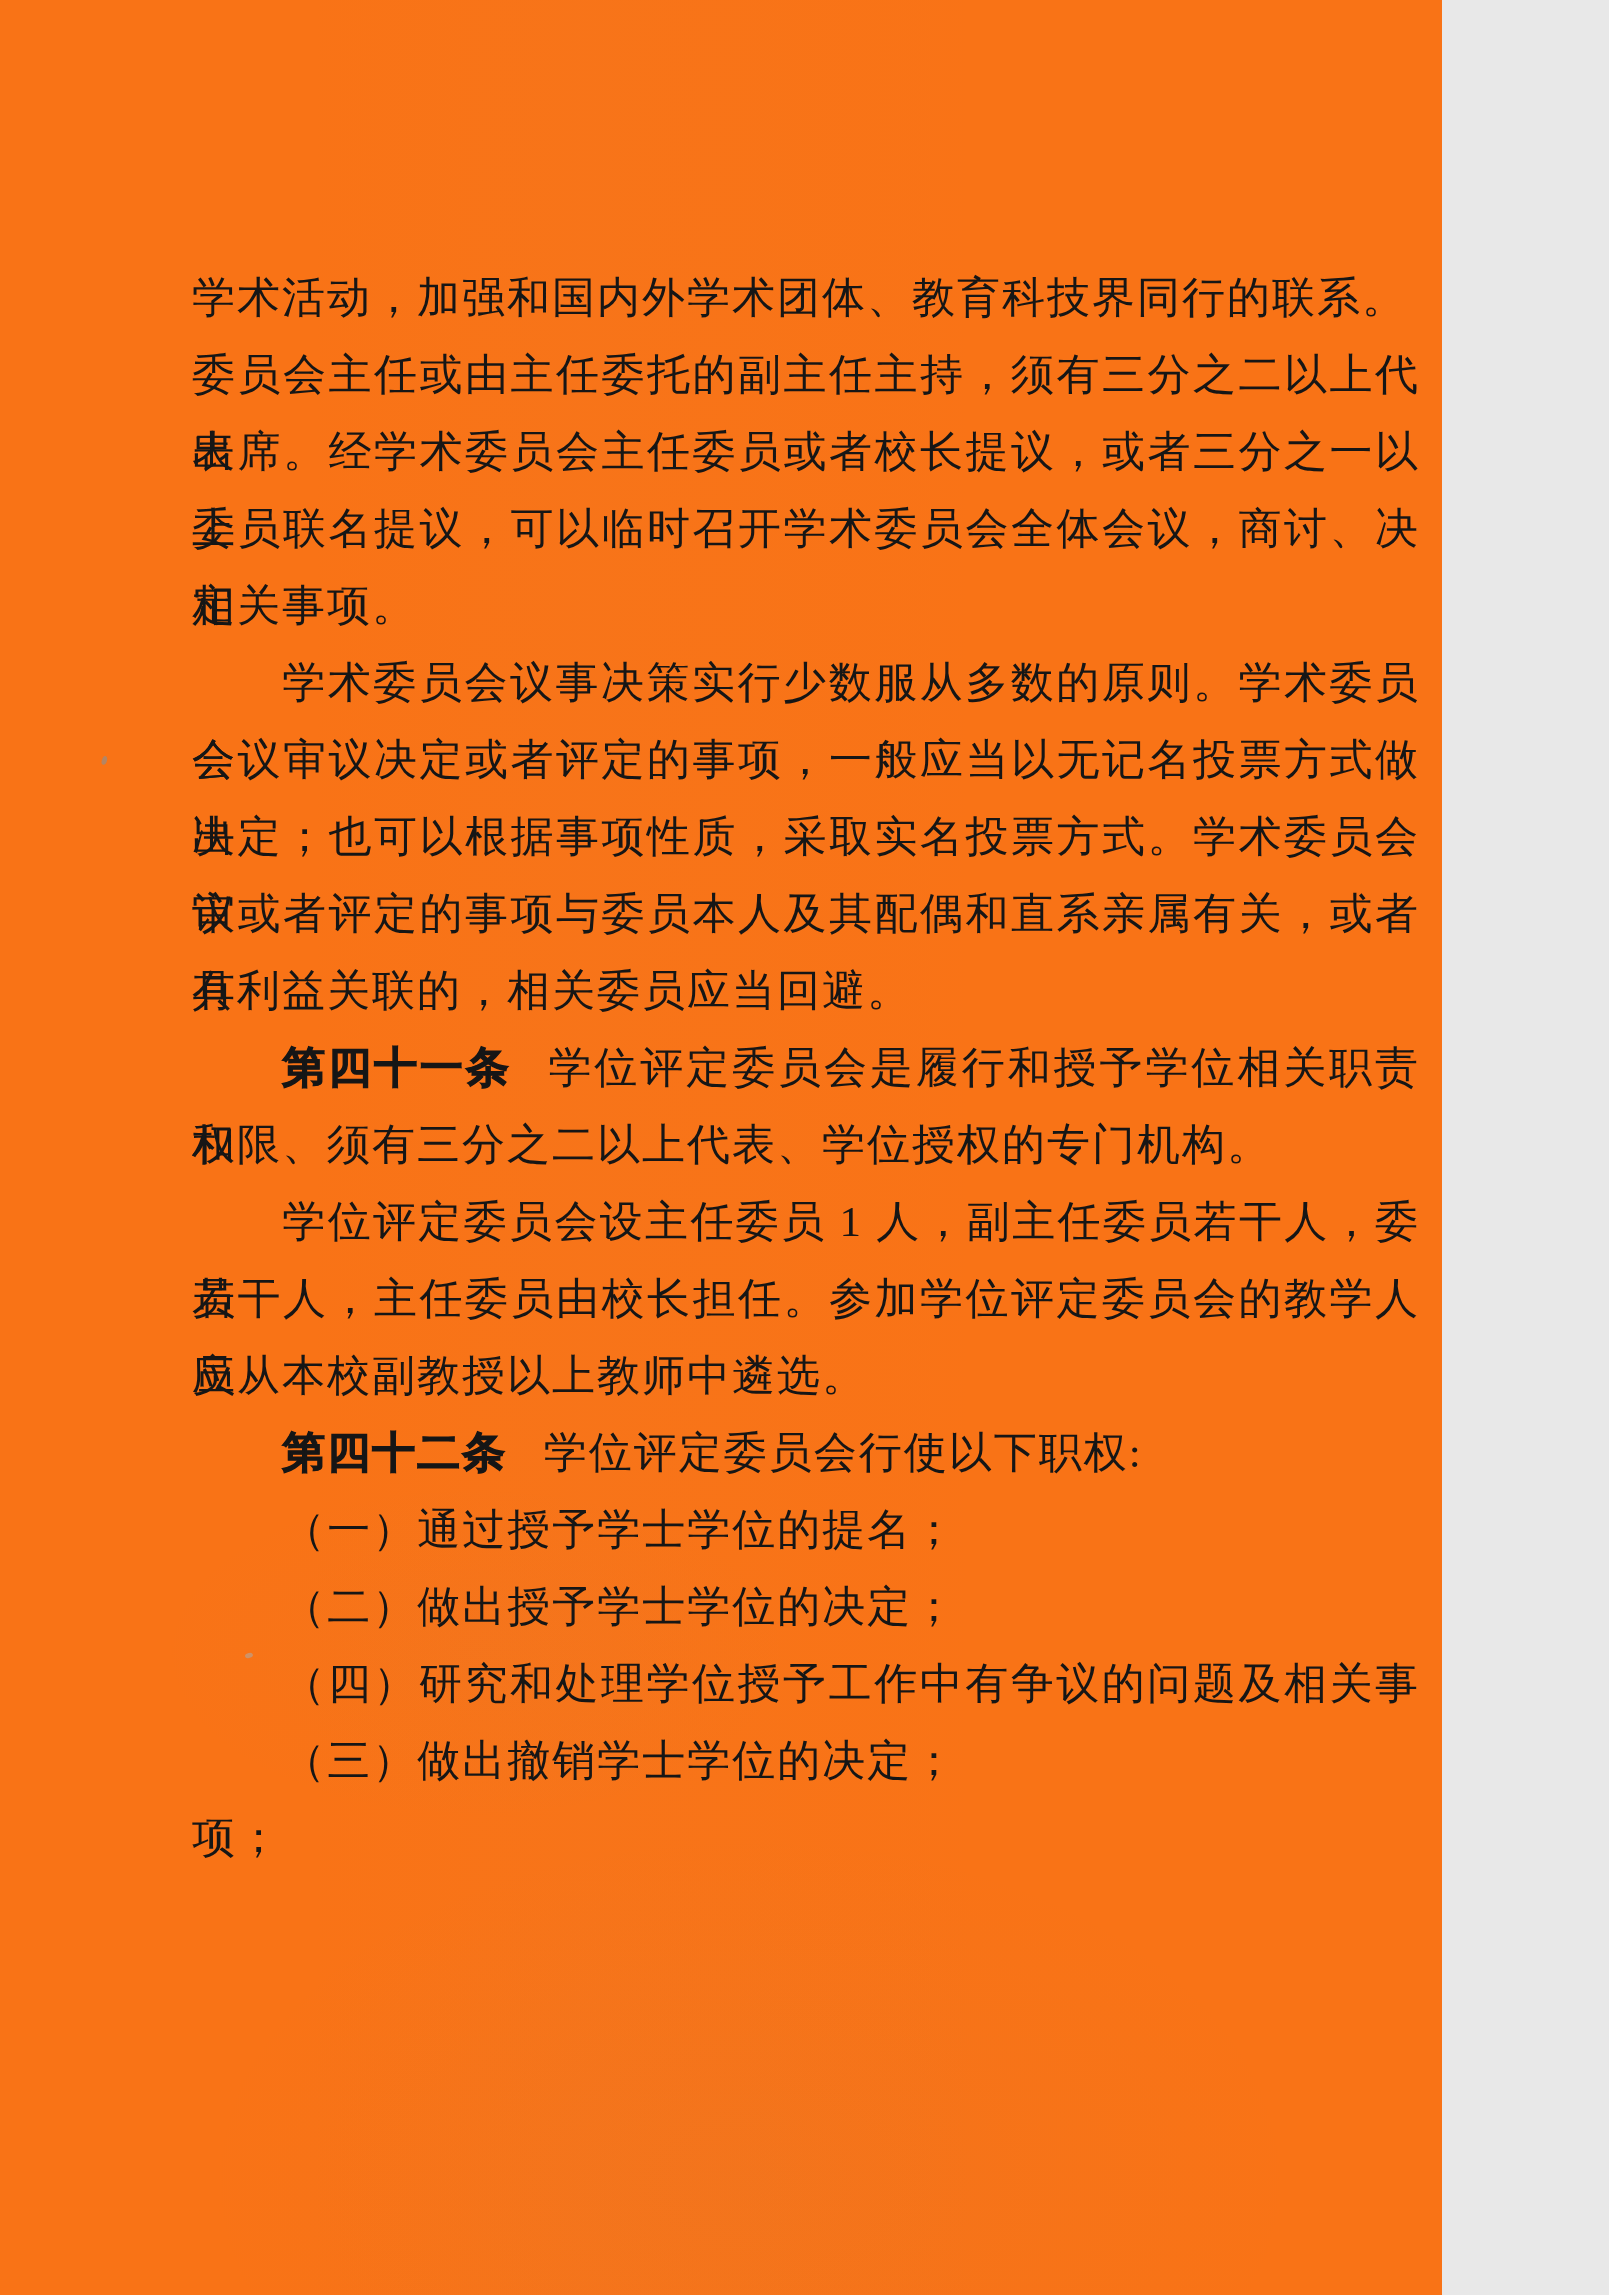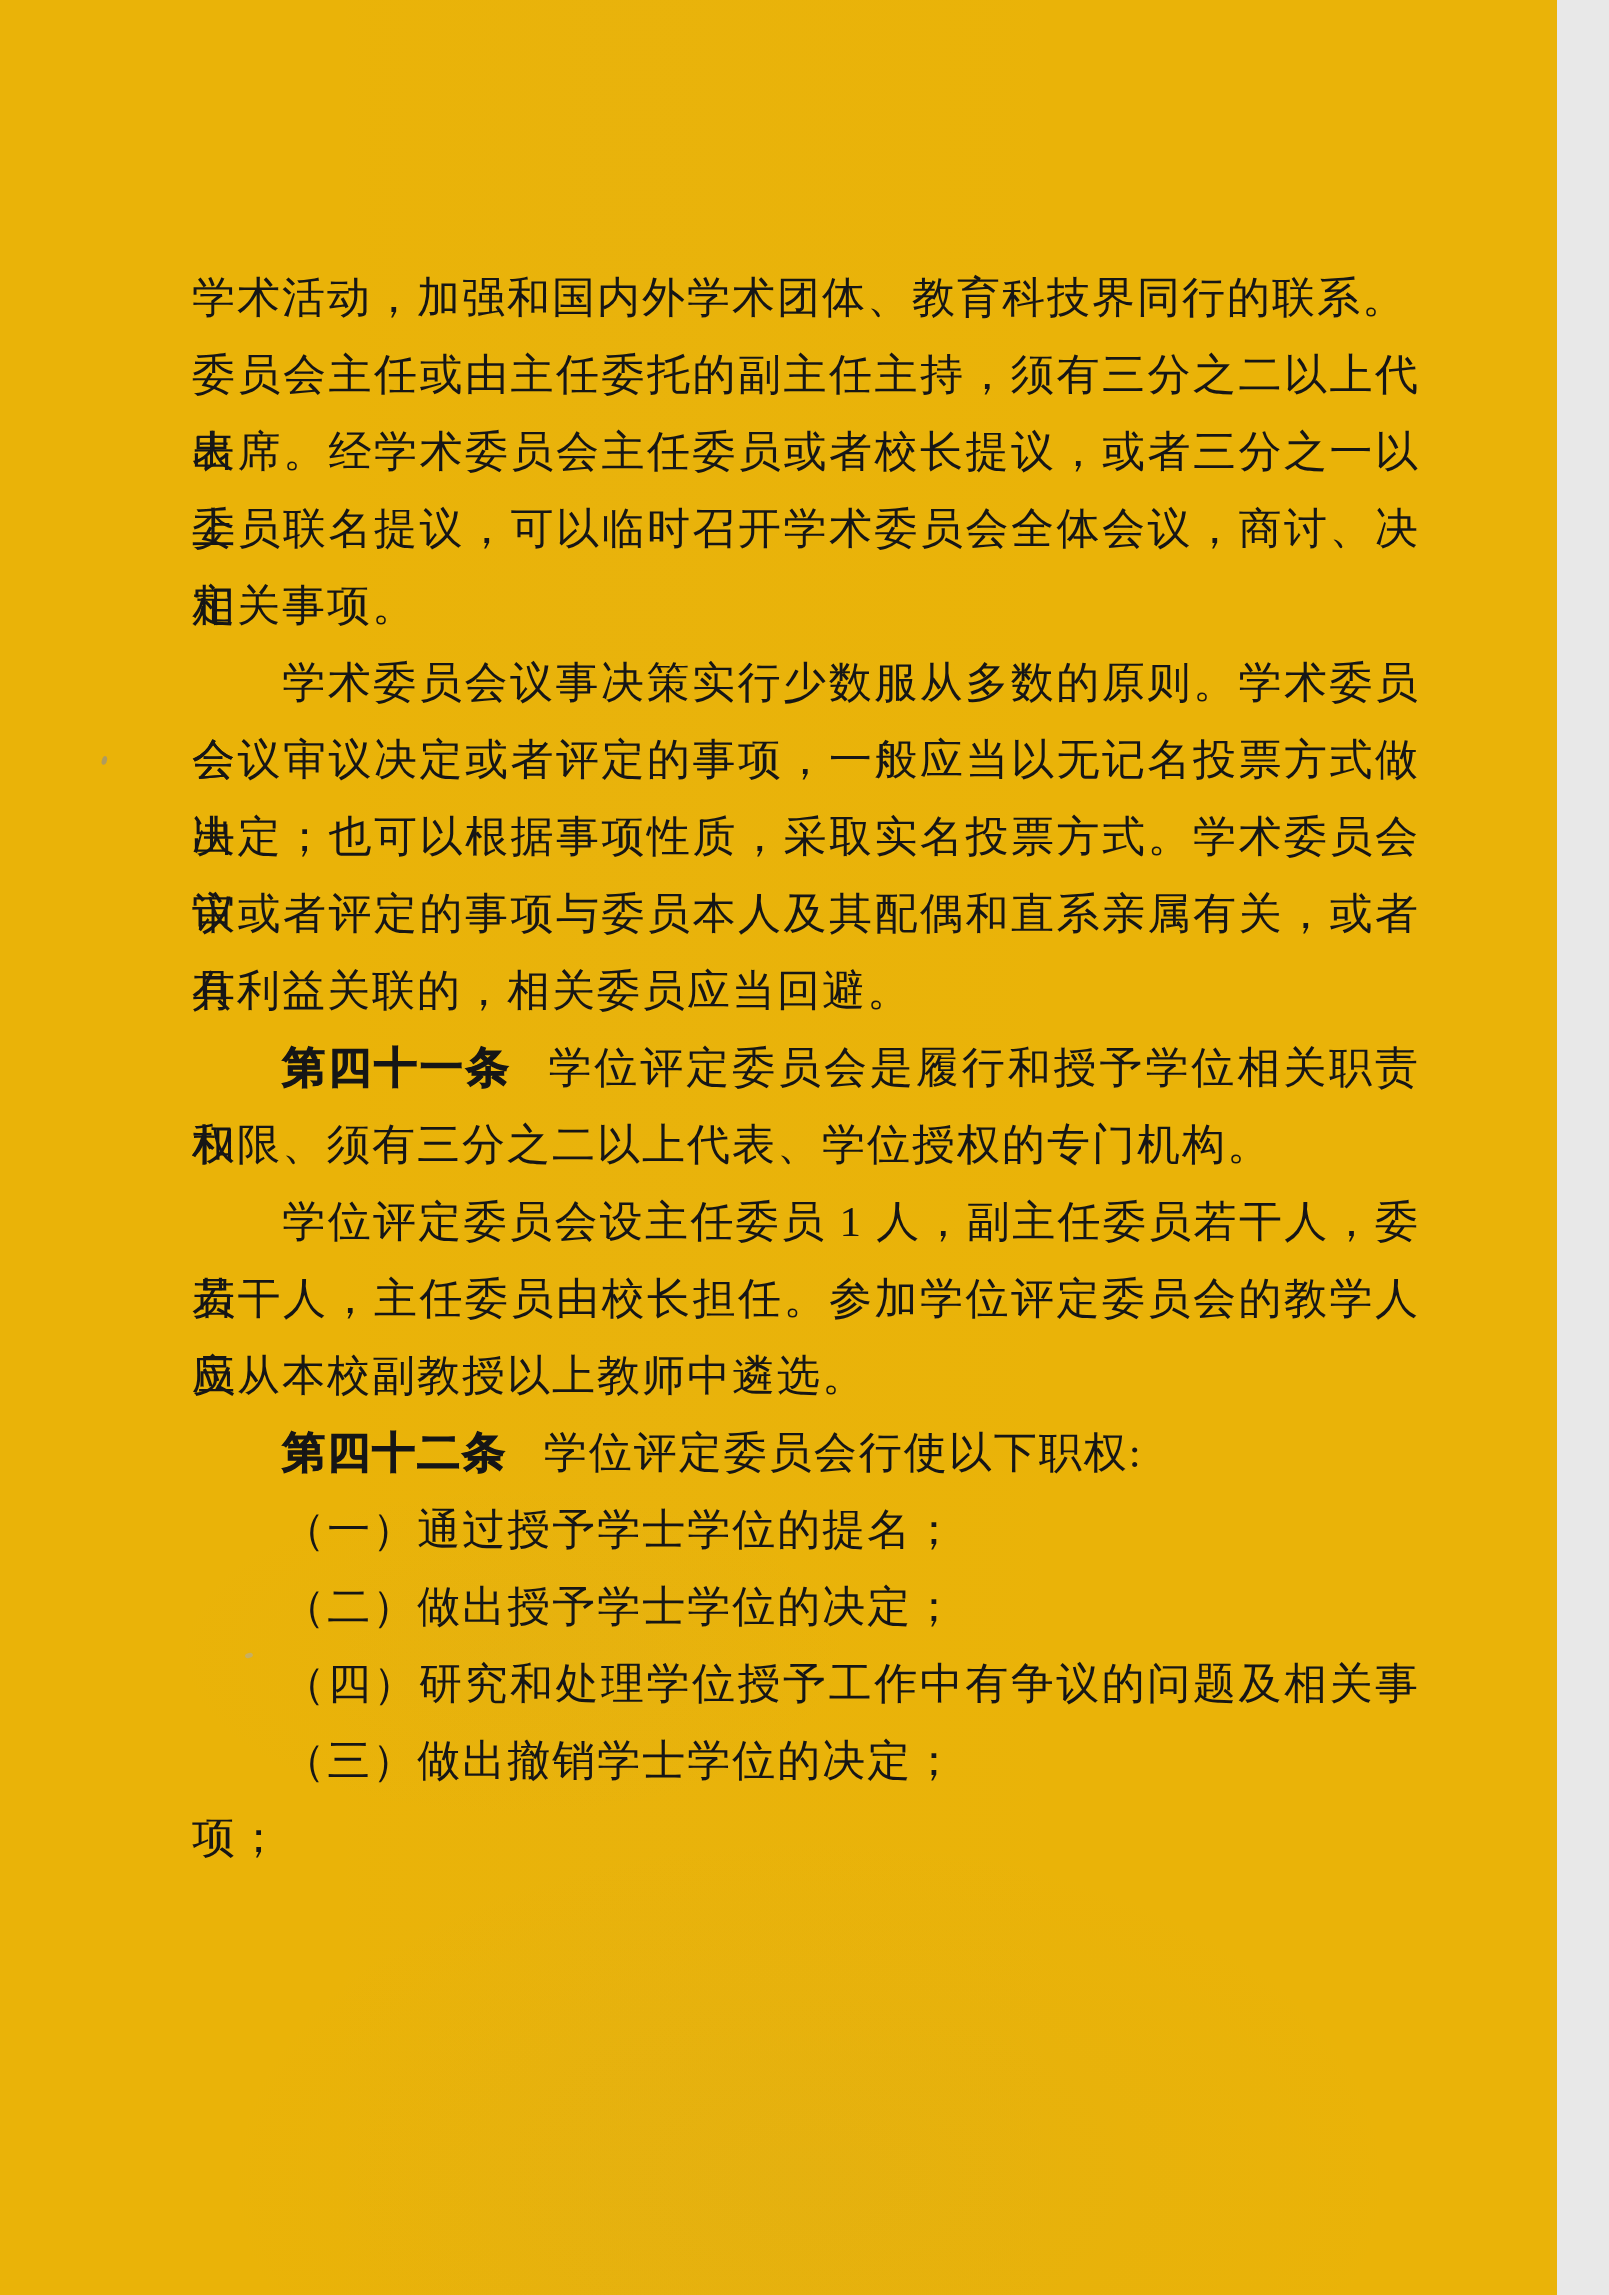--- a/index.html
+++ b/index.html
@@ -2,23 +2,23 @@
 <html style="font-size:10.7px"><head>
 <meta charset="utf-8">
 <style>
   html, body {
     margin: 0;
     padding: 0;
     background: #e8e8e8;
   }
   .page {
     position: relative;
-    width: 1557px;
+    width: 1442px;
     height: 2295px;
-    background: #eab308;
+    background: #f97316;
     overflow: hidden;
     font-family: "Liberation Serif", "DejaVu Serif", serif;
     color: #161616;
   }
   
   .shade {
     position: absolute;
     inset: 0;
     pointer-events: none;
     background:

